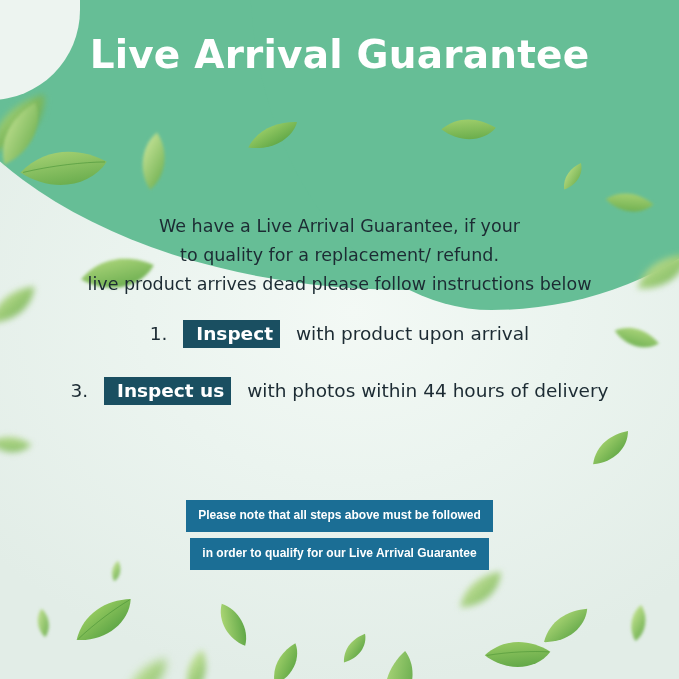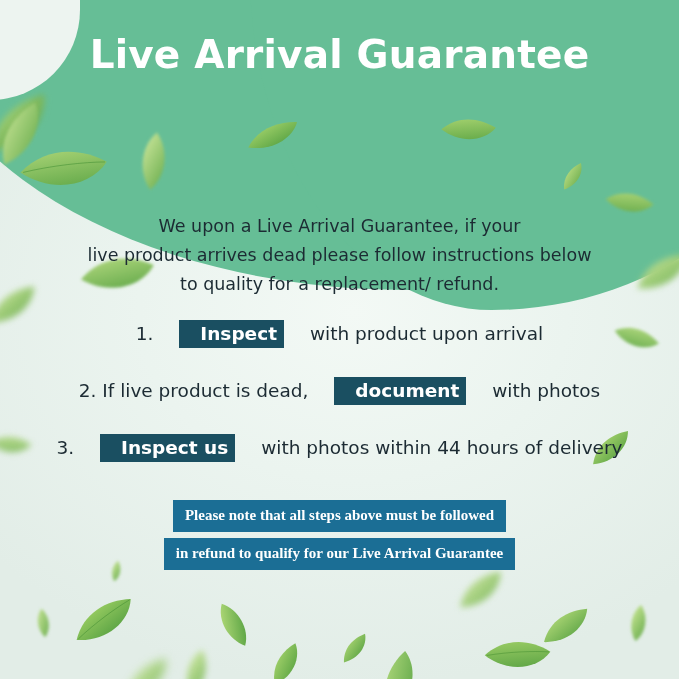--- a/index.html
+++ b/index.html
@@ -89,45 +89,45 @@
     line-height:26px;
     margin-bottom:29px;
     white-space:nowrap;
     font-family:"DejaVu Sans","Liberation Sans",sans-serif;
   }
   .hl{
     display:inline-block;
     background:#1A4F61;
     color:#FFFFFF;
     font-weight:bold;
-    padding:2px 7px 3px 21px;
-    margin:0 20px;
+    padding:2px 7px 3px 13px;
+    margin:0 10px;
     line-height:23px;
     vertical-align:baseline;
   }
 
   
   .notice{
     position:absolute;
     left:0; right:0; top:500px;
     z-index:6;
     display:flex;
     flex-direction:column;
     align-items:center;
     gap:6px;
   }
   .notice-bar{
     background:#1B6E95;
     color:#FFFFFF;
-    font-size:15px;
+    font-size:12px;
     font-weight:bold;
     padding:6px 12px 7px 12px;
     white-space:nowrap;
     line-height:19px;
-    font-family:Liberation Serif, serif;
+    font-family:Liberation Sans, sans-serif;
   }
 
   
   .leaf{ position:absolute; z-index:4; }
   .leaf svg{ display:block; width:100%; height:100%; }
   .blur1{ filter:blur(1.4px); }
   .blur2{ filter:blur(3px); }
   .blur3{ filter:blur(5px); }
 </style>
 </head>
@@ -307,51 +307,45 @@
           <linearGradient id="lg14" x1="0" y1="0" x2="1" y2="1">
             <stop offset="0" stop-color="#D0E9A2"></stop>
             <stop offset="1" stop-color="#72B157"></stop>
           </linearGradient>
         </defs>
         <path d="M2 48 C22 10 62 0 98 6 C86 40 46 60 2 48 Z" fill="url(#lg14)"></path>
       </svg>
   </div>
 
   <div class="intro">
-    <div>We upon a Live Arrival Guarantee, if your</div>
+    <div>We have a Live Arrival Guarantee, if your</div>
+    <div>to quality for a replacement/ refund.</div>
     <div>live product arrives dead please follow instructions below</div>
-    <div>to quality for a replacement/ refund.</div>
   </div>
 
   <div class="steps">
 
     <div class="step">
       <span>1.</span>
       <span class="hl">Inspect</span>
       <span>with product upon arrival</span>
     </div>
 
-    <div class="step">
-      <span>2.</span>
-      <span>If live product is dead,</span>
-      <span class="hl">document</span>
-      <span>with photos</span>
-    </div>
 
     <div class="step">
       <span>3.</span>
       <span class="hl">Inspect us</span>
       <span>with photos within 44 hours of delivery</span>
     </div>
 
   </div>
 
   <div class="notice">
     <div class="notice-bar">Please note that all steps above must be followed</div>
-    <div class="notice-bar">in refund to qualify for our Live Arrival Guarantee</div>
+    <div class="notice-bar">in order to qualify for our Live Arrival Guarantee</div>
   </div>
 
   <div class="leaf blur1" style="left:108px; top:560px; width:16px; height:22px; transform:rotate(12deg);">
     <svg viewBox="0 0 60 100">
         <defs>
           <linearGradient id="lg15" x1="0" y1="0" x2="1" y2="1">
             <stop offset="0" stop-color="#CDE89A"></stop>
             <stop offset="1" stop-color="#6DAF51"></stop>
           </linearGradient>
         </defs>

